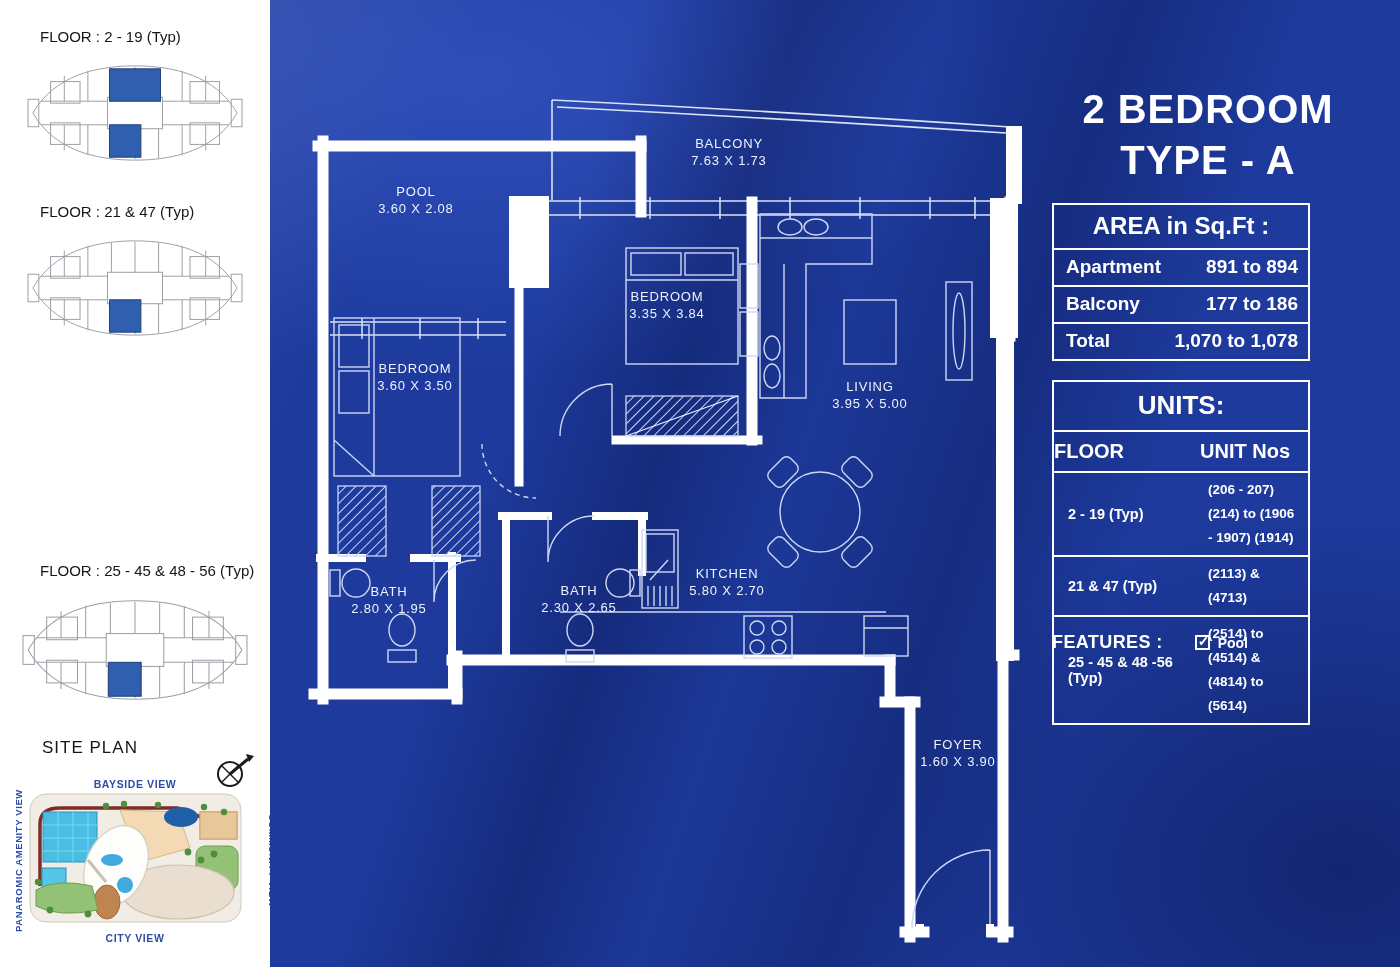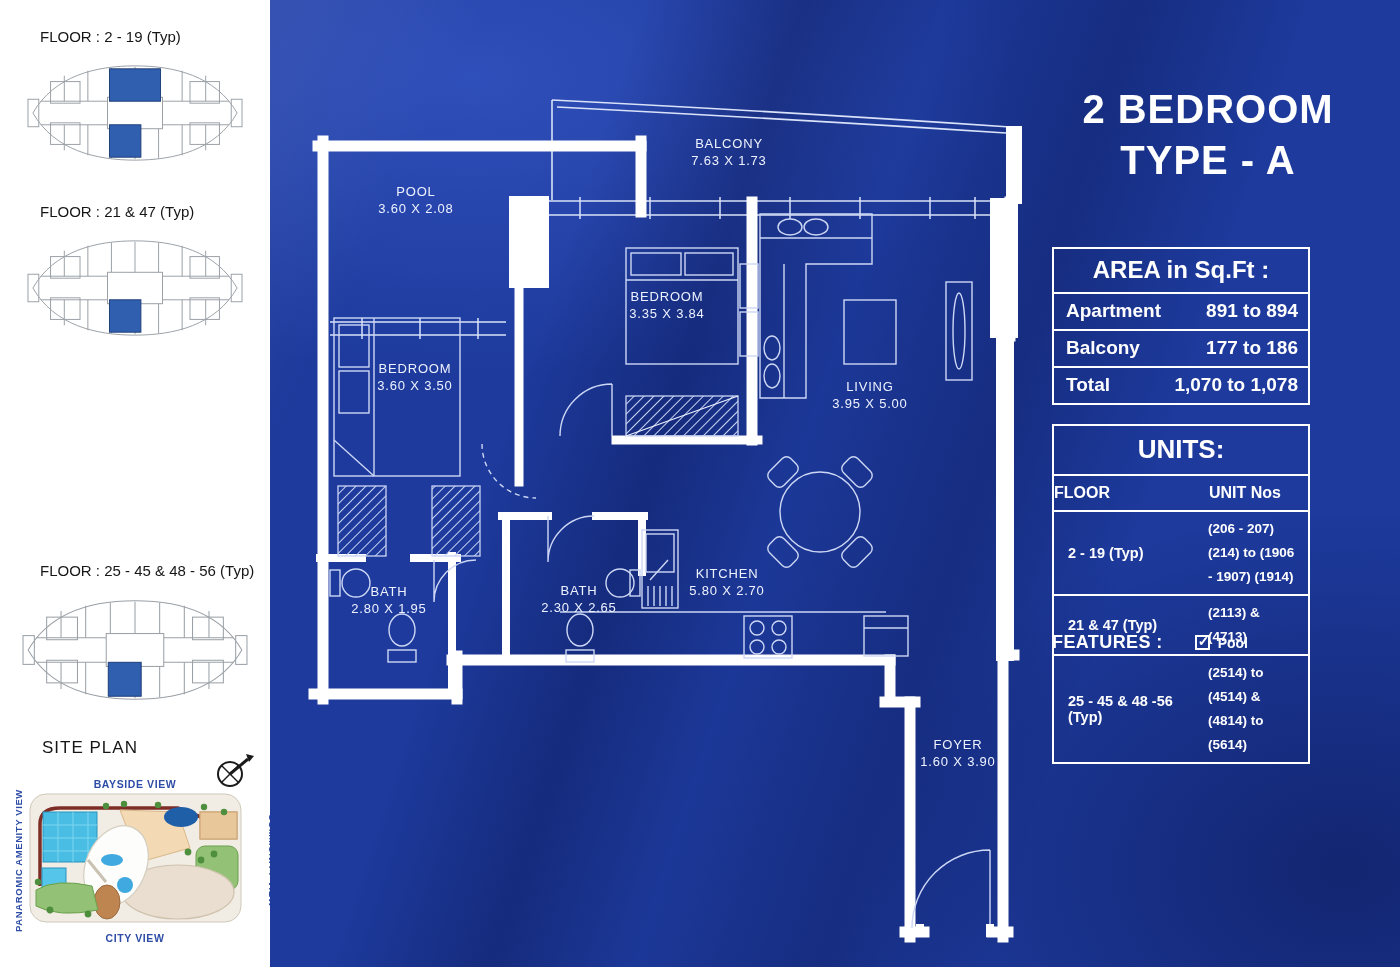--- a/index.html
+++ b/index.html
@@ -28,29 +28,29 @@
       radial-gradient(ellipse 900px 500px at 18% 8%, rgba(62,96,210,0.55) 0%, rgba(62,96,210,0) 60%),
       radial-gradient(ellipse 800px 600px at 95% 90%, rgba(5,12,60,0.45) 0%, rgba(5,12,60,0) 60%),
       #1d3a9c;
   }
   .fp-svg { position:absolute; left:30px; top:80px; }
 
   .room-label { position:absolute; transform:translate(-50%,-50%); text-align:center; color:#eef2ff; font-size:13px; letter-spacing:.8px; line-height:17px; white-space:nowrap; }
 
   
   .main-title { position:absolute; left:772px; top:76px; width:332px; text-align:center; color:#fff; font-weight:bold; font-size:40px; line-height:51px; letter-spacing:1px;margin-top:8px; }
-  .tbl { position:absolute; left:782px; width:258px; border:2px solid #fff; color:#fff;margin-top:44px; }
+  .tbl { position:absolute; left:782px; width:258px; border:2px solid #fff; color:#fff; }
   .tbl-header { border-bottom:2px solid #fff; text-align:center; font-weight:bold; }
   #area-table { top:203px; }
   #area-table .tbl-header { font-size:24px; padding:7px 0 8px 0; }
   .area-row { display:flex; justify-content:space-between; align-items:center; border-bottom:2px solid #fff; font-weight:bold; font-size:19px; padding:6px 10px 7px 12px; }
   .area-row:last-child { border-bottom:none; }
   #units-table { top:380px; }
   #units-table .tbl-header { font-size:26px; padding:8px 0 9px 0; }
-  .units-cols { display:flex; border-bottom:2px solid #fff; font-weight:bold; font-size:16px; }
+  .units-cols { display:flex; border-bottom:2px solid #fff; font-weight:bold; font-size:20px; }
   .units-cols > div { padding:8px 0; }
   .uc-floor { width:128px; padding-left:14px; }
   .uc-units { flex:1; text-align:center; }
   .units-row { display:flex; border-bottom:2px solid #fff; font-weight:bold; align-items:center; }
   .units-row:last-child { border-bottom:none; }
   .ur-floor { width:152px; padding:8px 0 8px 14px; font-size:14.5px; }
   .ur-units { flex:1; font-size:13.5px; padding:5px 6px 5px 2px; line-height:24px; }
   .features { position:absolute; left:782px; top:632px; display:flex; align-items:center; color:#fff; font-weight:bold; }
   .features .f-label { font-size:18px; letter-spacing:.4px; }
   .checkbox { width:15px; height:15px; border:2px solid #fff; margin:0 8px 0 32px; position:relative; }

